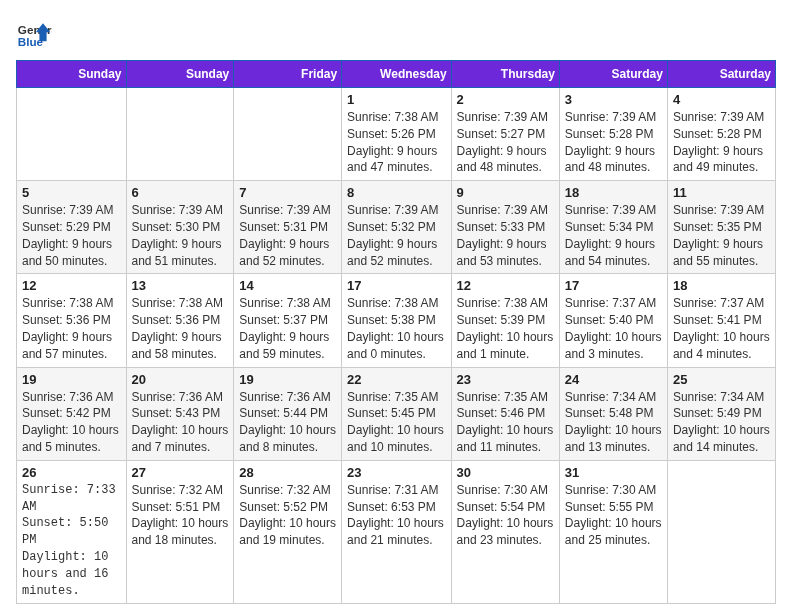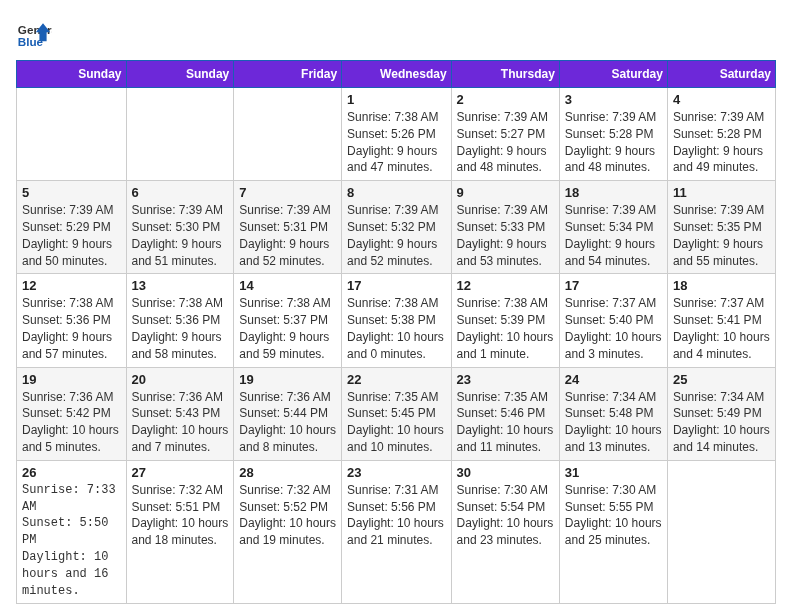--- a/index.html
+++ b/index.html
@@ -284,21 +284,21 @@
         </td>
         <td>
           <div class="day-number">28</div>
           <div class="day-info" style="white-space: pre-line;">Sunrise: 7:32 AM
 Sunset: 5:52 PM
 Daylight: 10 hours and 19 minutes.</div>
         </td>
         <td>
           <div class="day-number">23</div>
           <div class="day-info" style="white-space: pre-line;">Sunrise: 7:31 AM
-Sunset: 5:56 PM
+Sunset: 6:53 PM
 Daylight: 10 hours and 21 minutes.</div>
         </td>
         <td>
           <div class="day-number">30</div>
           <div class="day-info" style="white-space: pre-line;">Sunrise: 7:30 AM
 Sunset: 5:54 PM
 Daylight: 10 hours and 23 minutes.</div>
         </td>
         <td>
           <div class="day-number">31</div>

